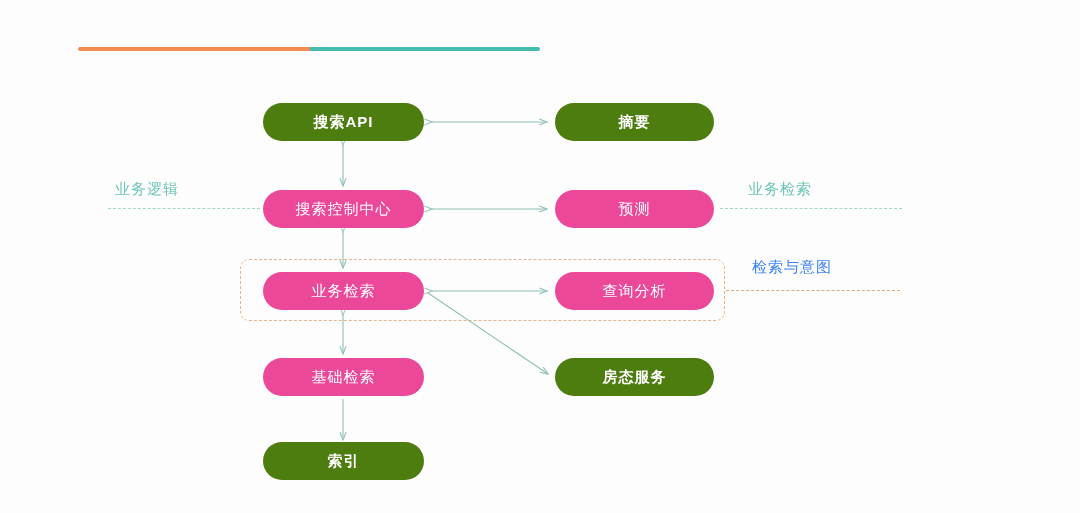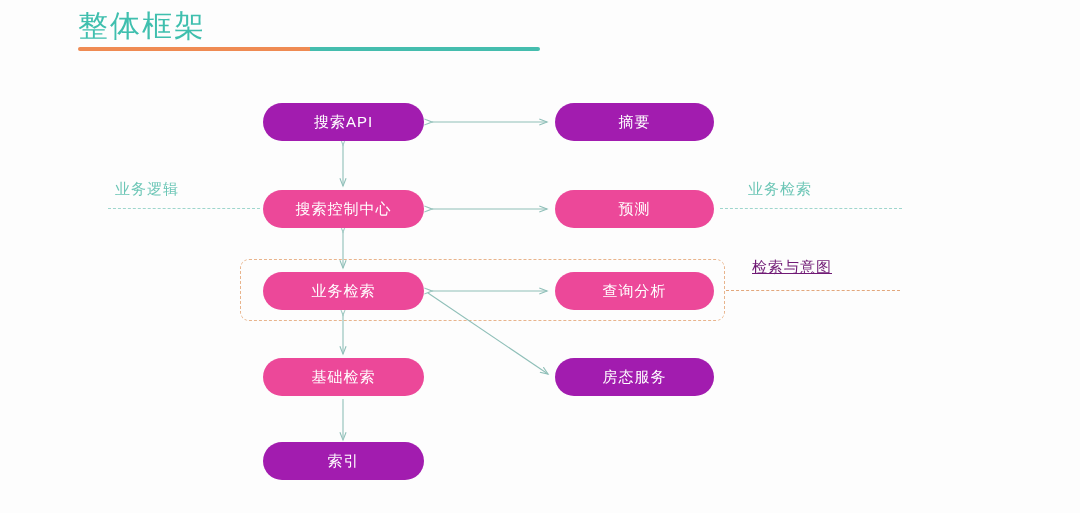--- a/index.html
+++ b/index.html
@@ -69,22 +69,21 @@
   }
   .zone-label {
     position: absolute;
     font-size: 15px;
     letter-spacing: 1px;
     white-space: nowrap;
     color: #6cc6b6;
     line-height: 18px;
   }
   .zone-label.orange {
-    color: #701a75;
-    text-decoration: underline;
+    color: #3b82f6;
   }
 
   
   #group-retrieval-intent {
     position: absolute;
     left: 240px;
     top: 259px;
     width: 485px;
     height: 62px;
     border: 1px dashed #e8b48c;
@@ -101,21 +100,22 @@
     display: flex;
     align-items: center;
     justify-content: center;
     color: #ffffff;
     font-size: 15px;
     letter-spacing: 1px;
     white-space: nowrap;
     box-shadow: 0 0 6px rgba(255,255,255,0.55);
   }
   .node.orange {
-    background: #a21caf;
+    background: #4d7c0f;
+    font-weight: bold;
   }
   .node.teal {
     background: #ec4899;
   }
   .node.col-left  { left: 263px; width: 161px; }
   .node.col-right { left: 555px; width: 159px; text-align: right; }
 
   
   #edges {
     position: absolute;
@@ -125,21 +125,20 @@
     height: 513px;
     pointer-events: none;
   }
 </style>
 </head>
 <body>
 
 <div id="stage">
 
   <div id="title-block">
-    <div id="page-title">整体框架</div>
     <div id="title-rule">
       <div id="title-rule-left"></div>
       <div id="title-rule-right"></div>
     </div>
   </div>
 
   <div class="zone-label" style="left:115px; top:180px;text-align:center;">业务逻辑</div>
   <div class="zone-line" style="left:108px; top:208px; width:152px;"></div>
 
   <div class="zone-label" style="left:748px; top:180px;">业务检索</div>

